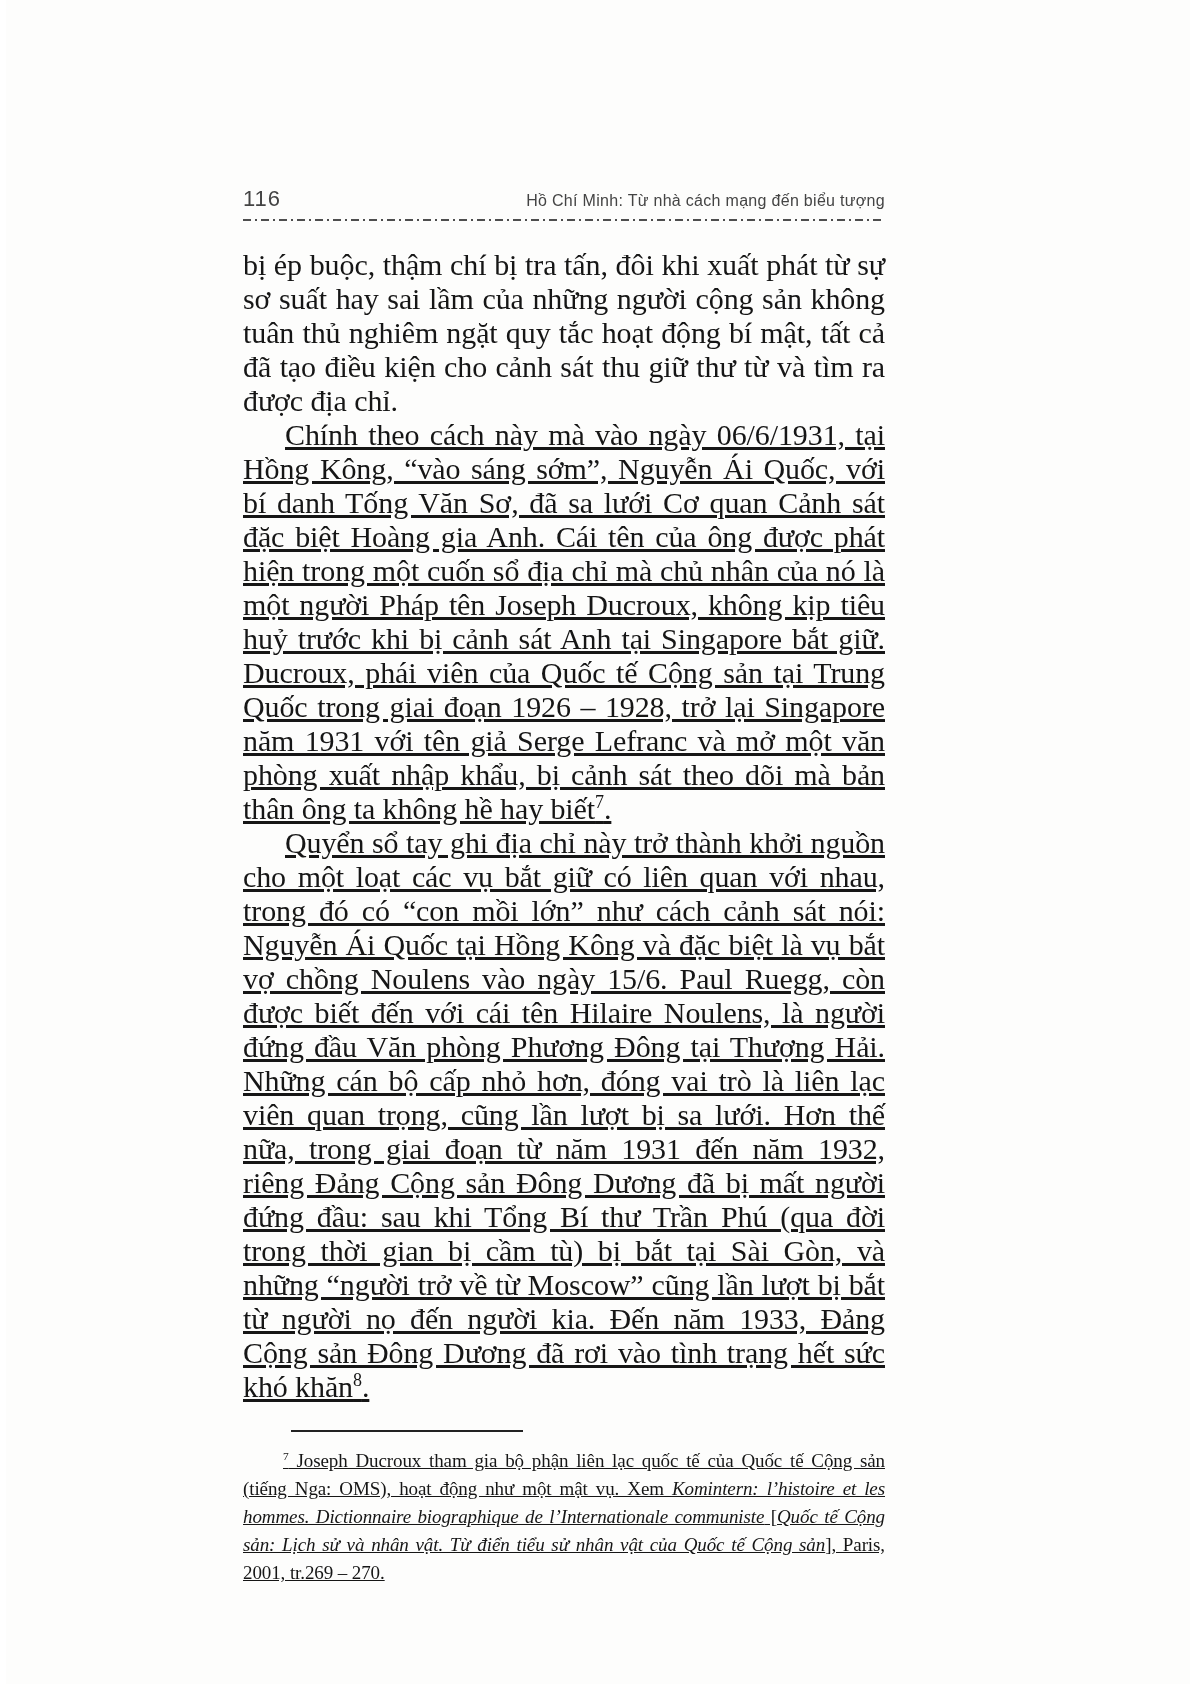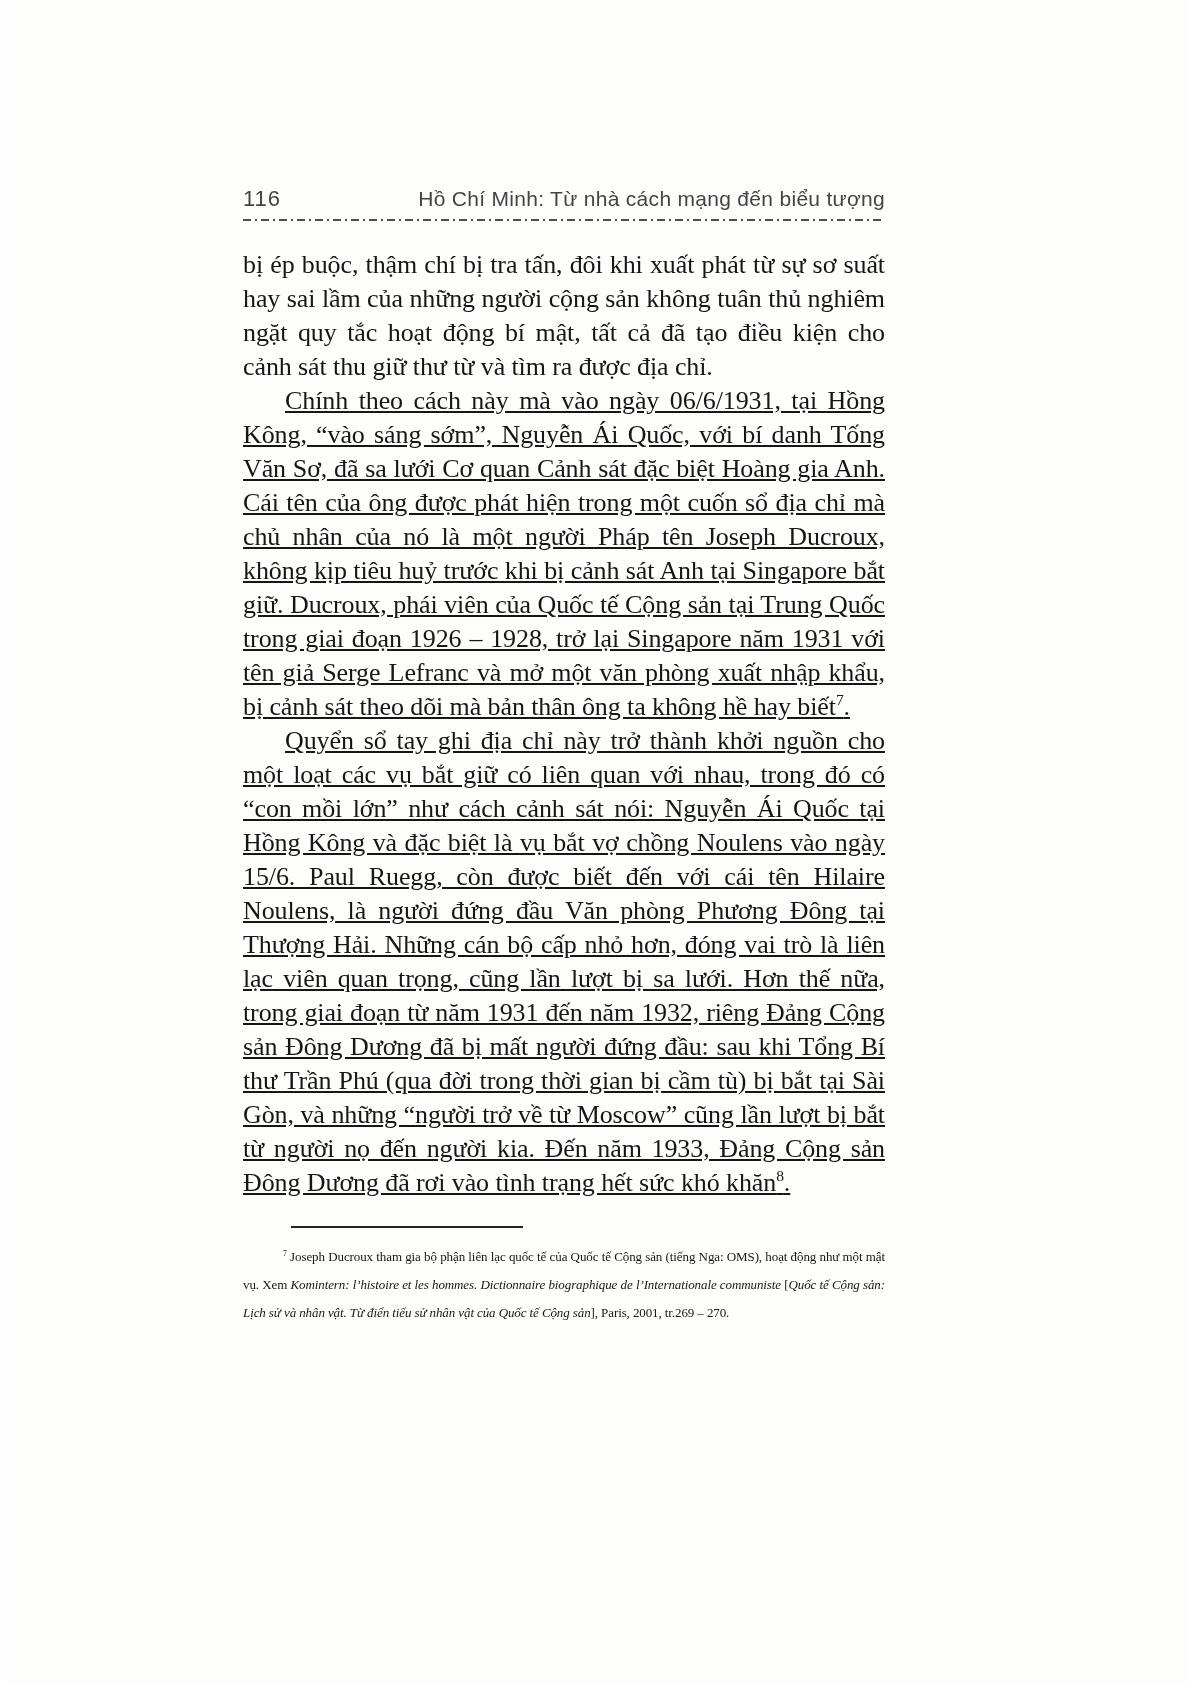--- a/index.html
+++ b/index.html
@@ -24,59 +24,60 @@
   .running-head {
     display: flex;
     justify-content: space-between;
     align-items: baseline;
     margin-top: 186px;
     font-family: "Liberation Sans", sans-serif;
     font-weight: 300;
     color: #444444;
   }
   .pageno { font-size: 22px; letter-spacing: 1px; }
-  .running-title { font-size: 21px; letter-spacing: 0.3px; }
+  .running-title { font-size: 16px; letter-spacing: 0.3px; }
   .head-rule {
     margin-top: 7px;
     height: 2px;
     background: repeating-linear-gradient(
       to right,
       #4e4e4e 0 8px,
       transparent 8px 12px,
       #4e4e4e 12px 14px,
       transparent 14px 18px
     );
   }
   .body-text {
     margin-top: 27px;
-    font-size: 26px;
+    font-size: 30px;
     line-height: 34px;
     text-align: justify;
     letter-spacing: -0.1px;
   }
   .para { margin: 0; }
   .para-indent { text-indent: 42px; text-decoration: underline; }
   sup {
     font-size: 0.6em;
     line-height: 0;
     vertical-align: super;
   }
   .fn-sep {
     margin-top: 26px;
     margin-left: 48px;
     width: 232px;
     height: 0;
     border-top: 2px solid #222222;
   }
   .footnotes {
     margin-top: 15px;
-    font-size: 13px;
+    font-size: 19px;
     line-height: 28px;
     text-align: justify;
     letter-spacing: -0.1px;
+    text-decoration: underline;
   }
   .footnote { margin: 0; text-indent: 40px; }
 </style>
 </head>
 <body>
 
 <div class="page">
   <div class="content">
 
     <header class="running-head">

